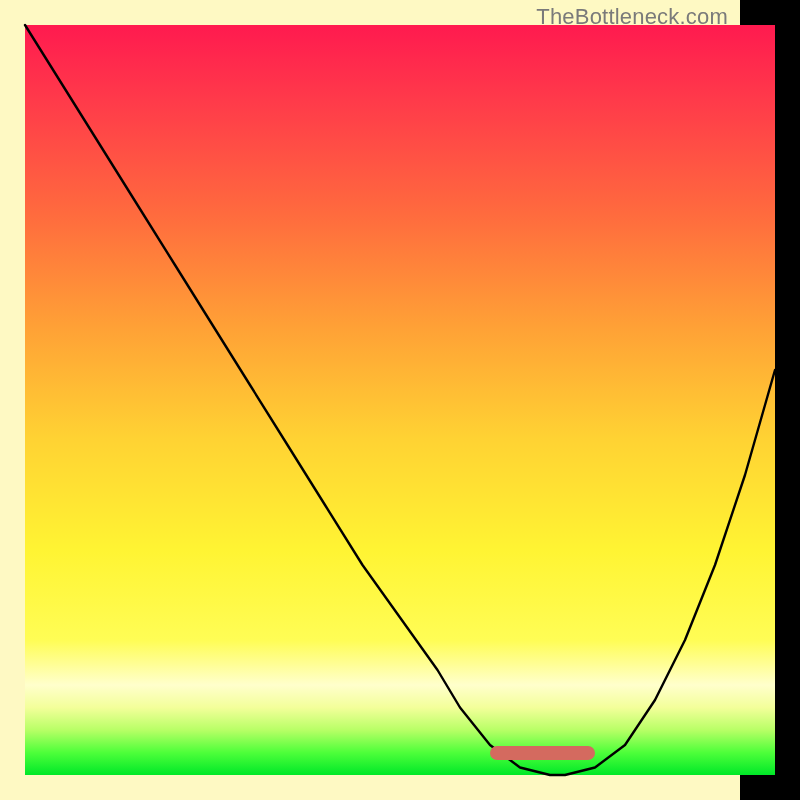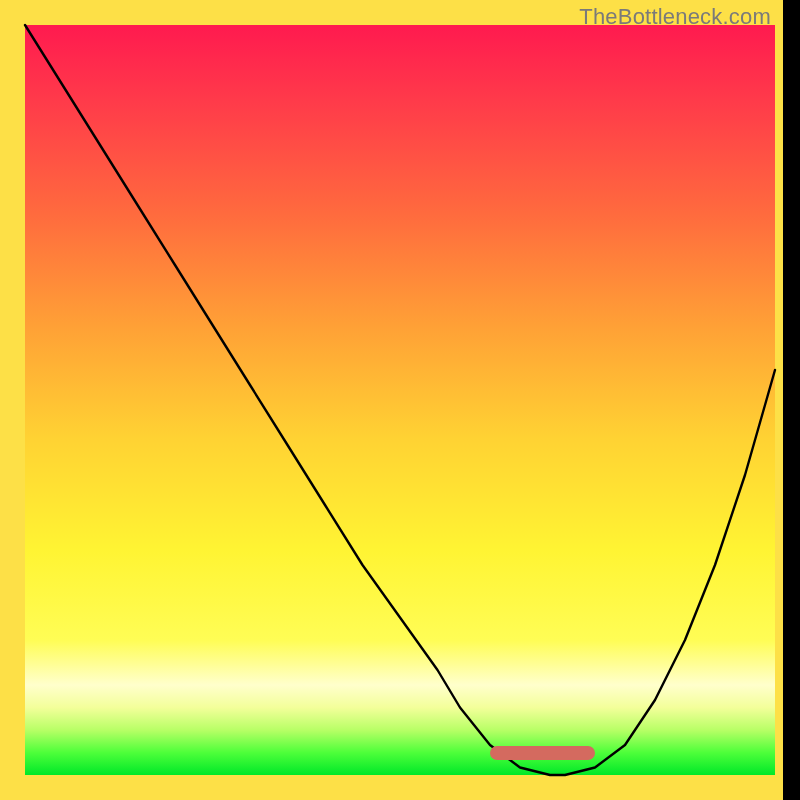--- a/index.html
+++ b/index.html
@@ -9,22 +9,21 @@
     height: 800px;
     background: #000;
     overflow: hidden;
   }
   .frame {
     position: absolute;
     left: 0;
     top: 0;
     width: 740px;
     height: 800px;
-    background: #fde047;
-    padding-left: 43px;
+    background: #fef9c3;
   }
   .plot {
     position: absolute;
     left: 25px;
     top: 25px;
     width: 750px;
     height: 750px;
     
     background: linear-gradient(
       to bottom,

